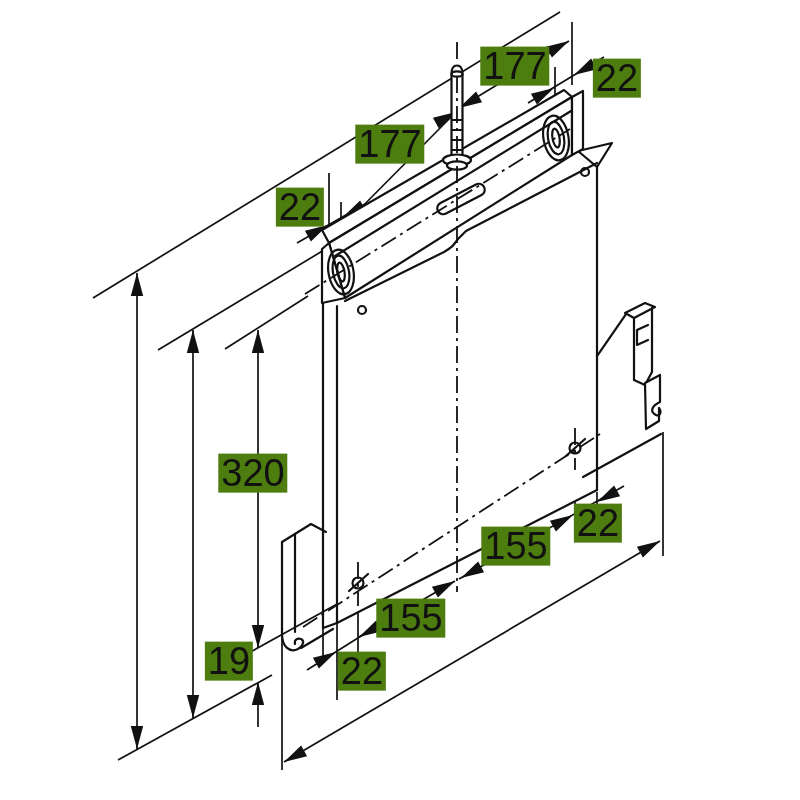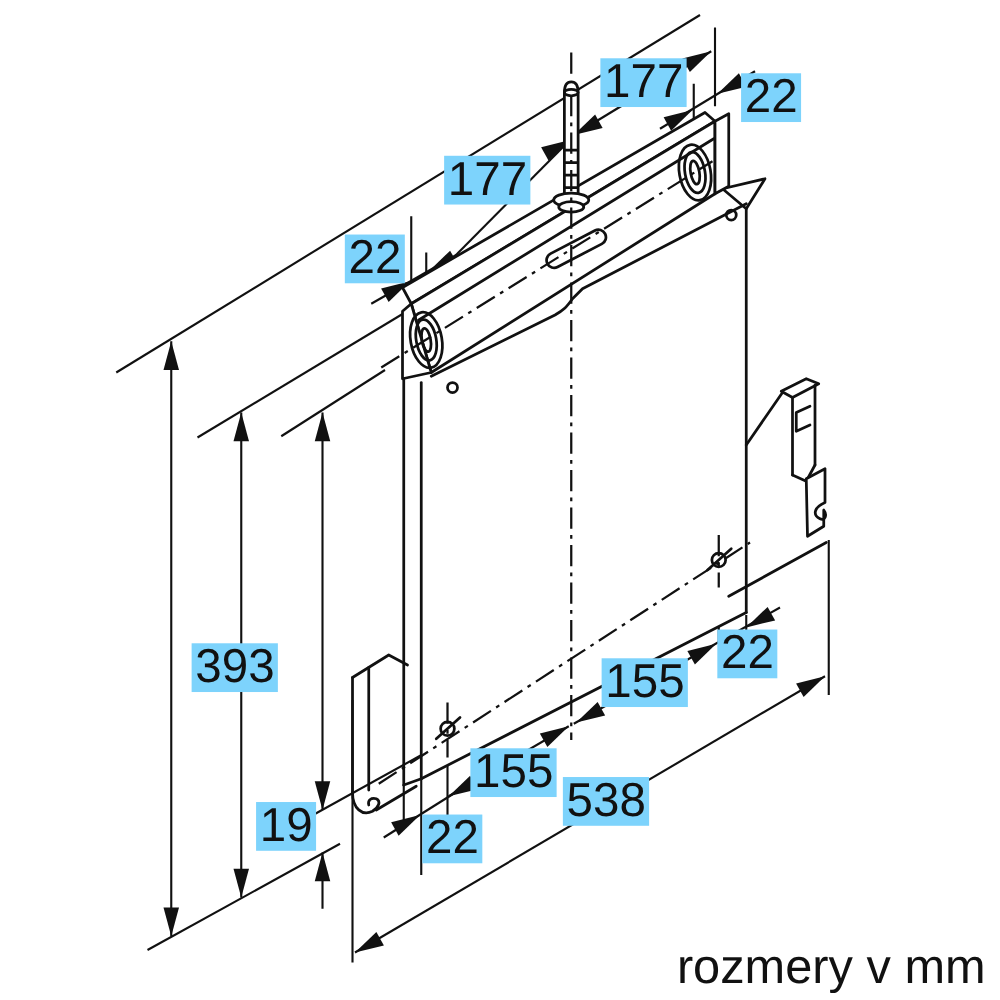--- a/index.html
+++ b/index.html
@@ -1,20 +1,20 @@
 <!DOCTYPE html>
 <html><head>
 <meta charset="utf-8">
 <style>
   html,body{margin:0;padding:0;background:#fff;}
   #stage{position:relative;width:800px;height:800px;background:#ffffff;overflow:hidden;
          font-family:"Liberation Sans", sans-serif;}
   #drawing{position:absolute;left:0;top:0;}
   .dim-label{position:absolute;transform:translate(-50%,-50%);font-size:38px;color:#111;
-             background:#7dd3fc;line-height:1.02;padding:0 3px;white-space:nowrap;z-index:5;}
+             background:#4d7c0f;line-height:1.02;padding:0 3px;white-space:nowrap;z-index:5;}
   .caption{position:absolute;transform:translate(-50%,-50%);font-size:39px;color:#111;
            background:transparent;white-space:nowrap;z-index:5;}
   svg .draw{stroke:#111;stroke-width:2.2;fill:none;stroke-linecap:round;stroke-linejoin:round;}
   svg .drawf{stroke:#111;stroke-width:2.2;fill:#fff;stroke-linejoin:round;}
   svg .dim{stroke:#111;stroke-width:1.7;fill:none;stroke-linecap:butt;}
   svg .cl{stroke:#111;stroke-width:1.8;fill:none;stroke-dasharray:17 5 3 5;}
   svg .ah{fill:#111;stroke:none;}
 </style>
 </head>
 <body>
@@ -160,22 +160,20 @@
         <circle class="draw" cx="575" cy="448" r="5.5"></circle>
         <path class="draw" d="M566,456 L585,439"></path>
       </g>
     </g>
   </svg>
 
   <div class="dim-label" style="left:515px;top:66px">177</div>
   <div class="dim-label" style="left:617px;top:78px">22</div>
   <div class="dim-label" style="left:390px;top:144px">177</div>
   <div class="dim-label" style="left:300px;top:207px">22</div>
-  <div class="dim-label" style="left:188px;top:534px">393</div>
+  <div class="dim-label" style="left:253px;top:473px">320</div>
   <div class="dim-label" style="left:229px;top:661px">19</div>
   <div class="dim-label" style="left:362px;top:671px">22</div>
   <div class="dim-label" style="left:411px;top:618px">155</div>
   <div class="dim-label" style="left:516px;top:546px">155</div>
   <div class="dim-label" style="left:598px;top:523px">22</div>
-  <div class="dim-label" style="left:485px;top:641px">538</div>
 
-  <div class="caption" style="left:665px;top:774px">rozmery v mm</div>
 </div>
 
 </body></html>

